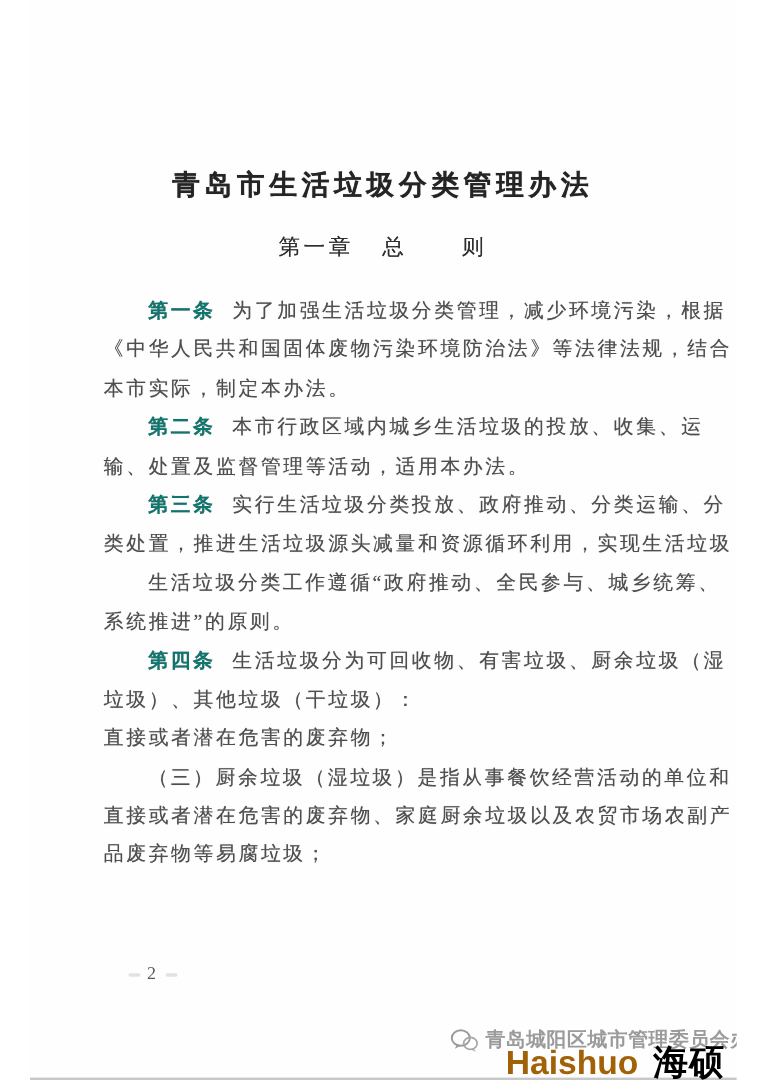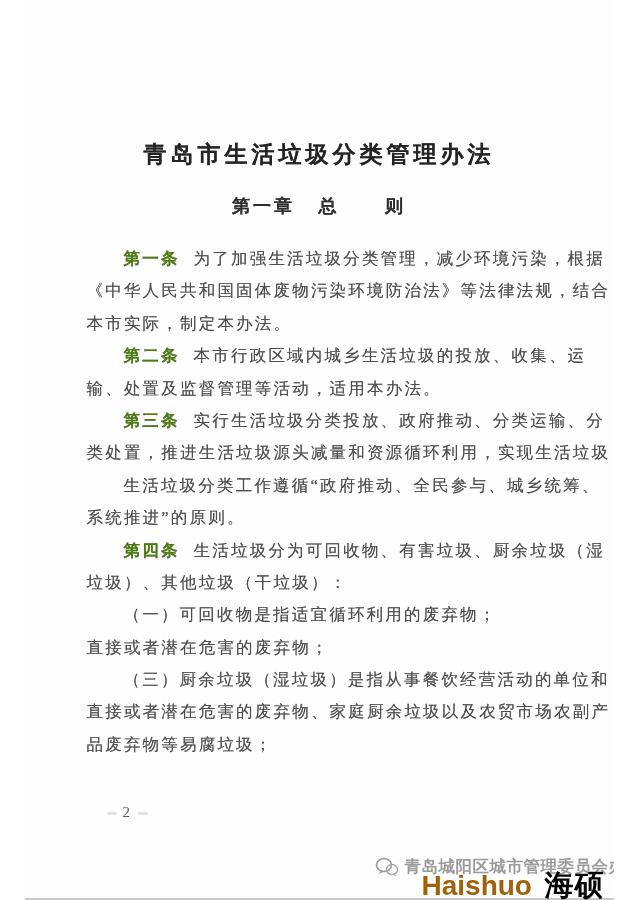--- a/index.html
+++ b/index.html
@@ -19,39 +19,39 @@
   .doc-title{
     position:absolute;top:139px;left:0;width:100%;
     text-align:center;
     font-size:23px;font-weight:bold;color:#242424;
     letter-spacing:4px;
     text-shadow:0 0 .6px rgba(40,40,40,.75);
   }
   .chapter{
     position:absolute;top:194px;left:0;width:100%;
     text-align:center;
-    font-size:18px;font-weight:bold;color:#2e2e2e;
+    font-size:18px;font-weight:normal;color:#2e2e2e;
     letter-spacing:3px;
     text-shadow:0 0 .5px rgba(50,50,50,.7);
   }
   .chapter .gap1{margin-left:16px;}
   .chapter .gap2{margin-left:38px;}
   .doc-body{
     position:absolute;top:243px;left:62px;right:58px;
     color:#4e4e4e;
     font-size:16.5px;
     letter-spacing:2.2px;
     text-shadow:0 0 .6px rgba(90,90,90,.65);
   }
   .line{
     margin:0;height:32.4px;line-height:32.4px;
     white-space:nowrap;overflow:visible;
   }
   .line.first{padding-left:37px;}
-  .prefix{font-weight:bold;color:#4d7c0f;margin-right:14px;}
+  .prefix{font-weight:bold;color:#0f766e;margin-right:14px;}
   .pagenum{
     position:absolute;top:804px;left:76px;
     font-size:15px;color:#5c5c5c;letter-spacing:2px;
   }
   .pagenum .mark{
     display:inline-block;width:10px;height:3px;background:#e2e2e2;
     vertical-align:middle;margin:0 6px;border-radius:2px;
   }
   
   .wm-gray{
@@ -100,21 +100,20 @@
 
     <p class="line first"><b class="prefix">第三条</b><span>实行生活垃圾分类投放、政府推动、分类运输、分</span></p>
     <p class="line">类处置，推进生活垃圾源头减量和资源循环利用，实现生活垃圾</p>
 
     <p class="line first">生活垃圾分类工作遵循“政府推动、全民参与、城乡统筹、</p>
     <p class="line">系统推进”的原则。</p>
 
     <p class="line first"><b class="prefix">第四条</b><span>生活垃圾分为可回收物、有害垃圾、厨余垃圾（湿</span></p>
     <p class="line">垃圾）、其他垃圾（干垃圾）：</p>
 
-    <p class="line first">（一）可回收物是指适宜循环利用的废弃物；</p>
 
     <p class="line">直接或者潜在危害的废弃物；</p>
 
     <p class="line first">（三）厨余垃圾（湿垃圾）是指从事餐饮经营活动的单位和</p>
     <p class="line">直接或者潜在危害的废弃物、家庭厨余垃圾以及农贸市场农副产</p>
     <p class="line">品废弃物等易腐垃圾；</p>
   </div>
 
   <div class="pagenum"><span class="mark"></span><span>2</span><span class="mark"></span></div>
 

